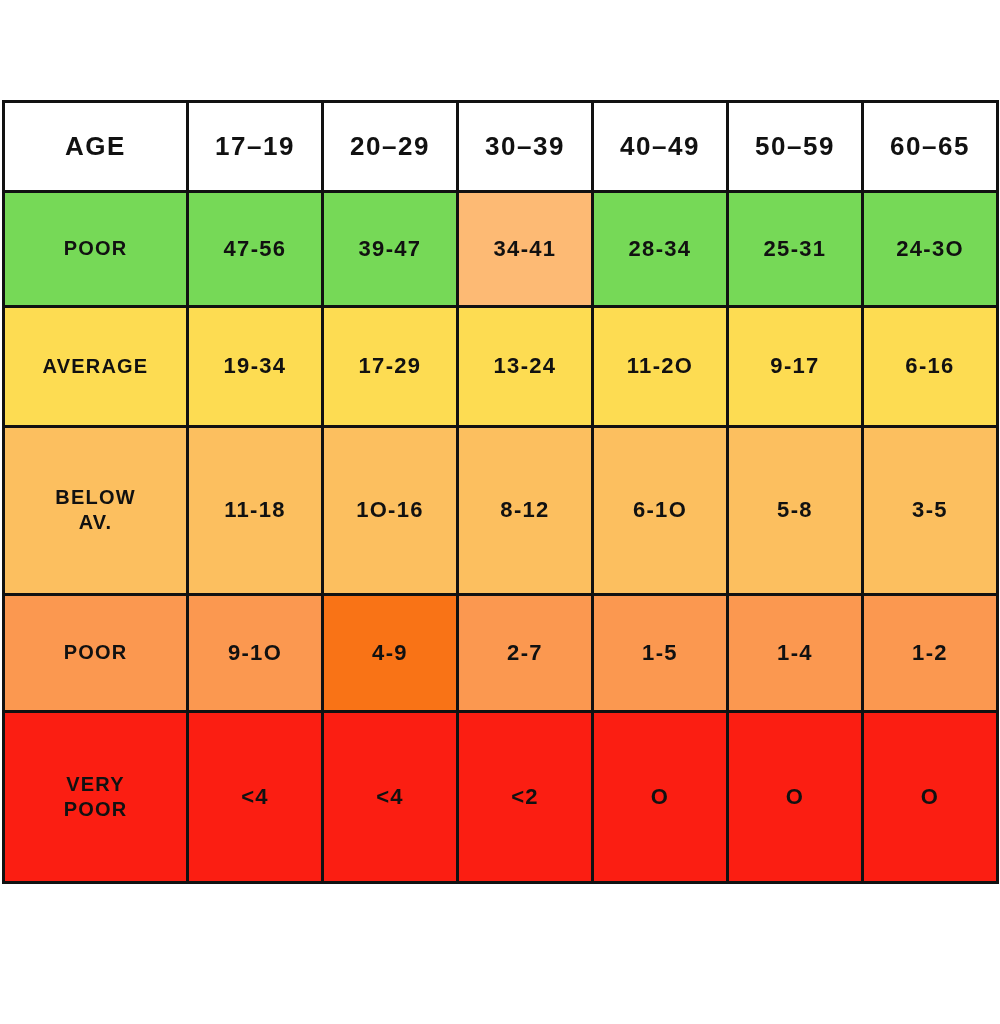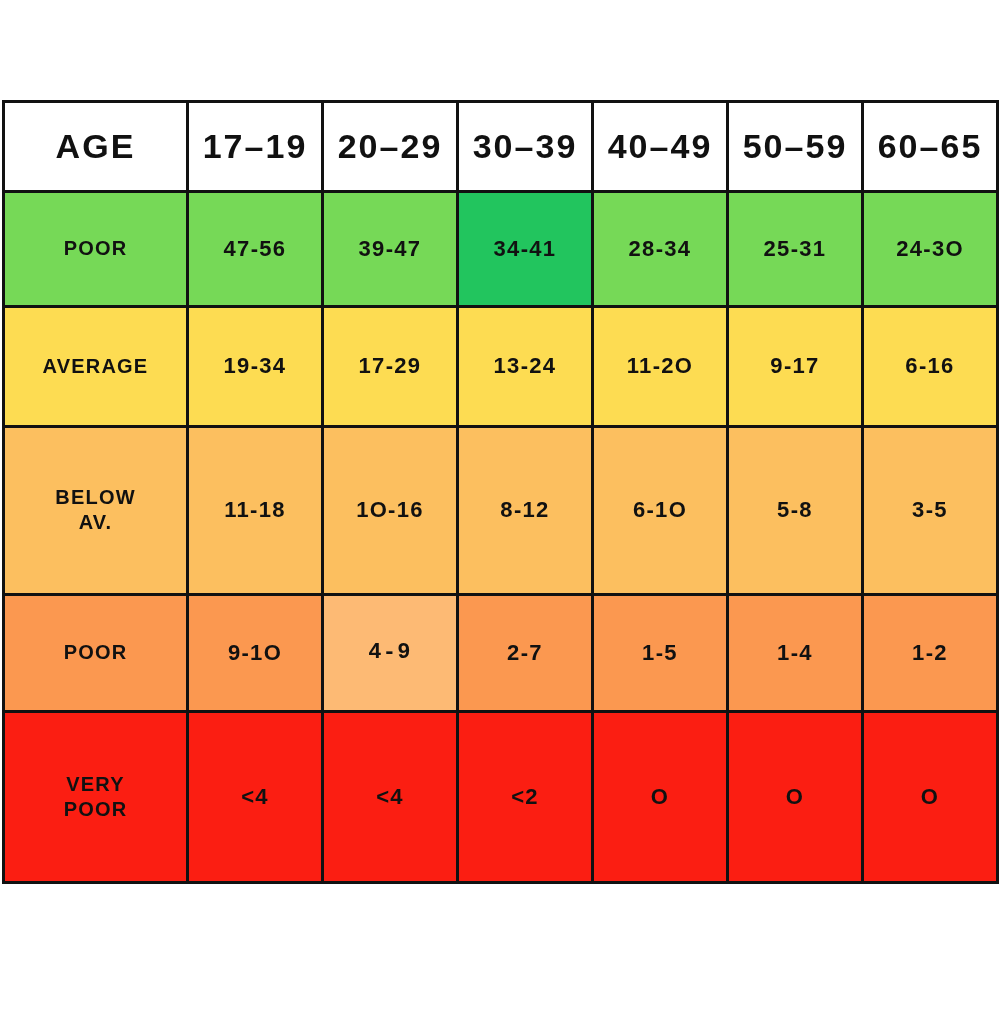--- a/index.html
+++ b/index.html
@@ -45,21 +45,21 @@
 
   
   col.col-label { width: 184px; }
   col.col-age   { width: 135px; }
 
   
   tr.header-row { height: 90px; }
 
   tr.header-row th {
     background: #ffffff;
-    font-size: 34px;
+    font-size: 26px;
     letter-spacing: 0.09em;
     font-weight: 700;
   }
 
   th.header-label {
     font-size: 27px;
     letter-spacing: 0.14em;
   }
 
   
@@ -117,21 +117,21 @@
         <th>60–65</th>
       </tr>
     </thead>
     <tbody id="table-body">
         <tr class="band-row" data-h="82">
           <td class="cat-label" style="background: rgb(118, 217, 87);">
             <span class="line">POOR</span>
           </td>
           <td class="value-cell" style="background: rgb(118, 217, 87);">47-56</td>
           <td class="value-cell" style="background: rgb(118, 217, 87);">39-47</td>
-          <td class="value-cell" style="background: #22c55e;">34-41</td>
+          <td class="value-cell" style="background: #fdba74;">34-41</td>
           <td class="value-cell" style="background: rgb(118, 217, 87);">28-34</td>
           <td class="value-cell" style="background: rgb(118, 217, 87);">25-31</td>
           <td class="value-cell" style="background: rgb(118, 217, 87);">24-3O</td>
         </tr>
         <tr class="band-row" data-h="86">
           <td class="cat-label" style="background: rgb(253, 220, 82);">
             <span class="line">AVERAGE</span>
           </td>
           <td class="value-cell" style="background: rgb(253, 220, 82);">19-34</td>
           <td class="value-cell" style="background: rgb(253, 220, 82);">17-29</td>
@@ -150,21 +150,21 @@
           <td class="value-cell" style="background: rgb(252, 191, 95);">8-12</td>
           <td class="value-cell" style="background: rgb(252, 191, 95);">6-1O</td>
           <td class="value-cell" style="background: rgb(252, 191, 95);">5-8</td>
           <td class="value-cell" style="background: rgb(252, 191, 95);">3-5</td>
         </tr>
         <tr class="band-row" data-h="84">
           <td class="cat-label" style="background: rgb(251, 152, 80);">
             <span class="line">POOR</span>
           </td>
           <td class="value-cell" style="background: rgb(251, 152, 80);">9-1O</td>
-          <td class="value-cell" style="background: #fdba74; font-family: Liberation Mono, monospace;">4-9</td>
+          <td class="value-cell" style="background: #f97316;">4-9</td>
           <td class="value-cell" style="background: rgb(251, 152, 80);">2-7</td>
           <td class="value-cell" style="background: rgb(251, 152, 80);">1-5</td>
           <td class="value-cell" style="background: rgb(251, 152, 80);">1-4</td>
           <td class="value-cell" style="background: rgb(251, 152, 80);">1-2</td>
         </tr>
         <tr class="band-row" data-h="122">
           <td class="cat-label two-line" style="background: rgb(251, 30, 18);">
             <span class="line">VERY</span>
             <span class="line">POOR</span>
           </td>

